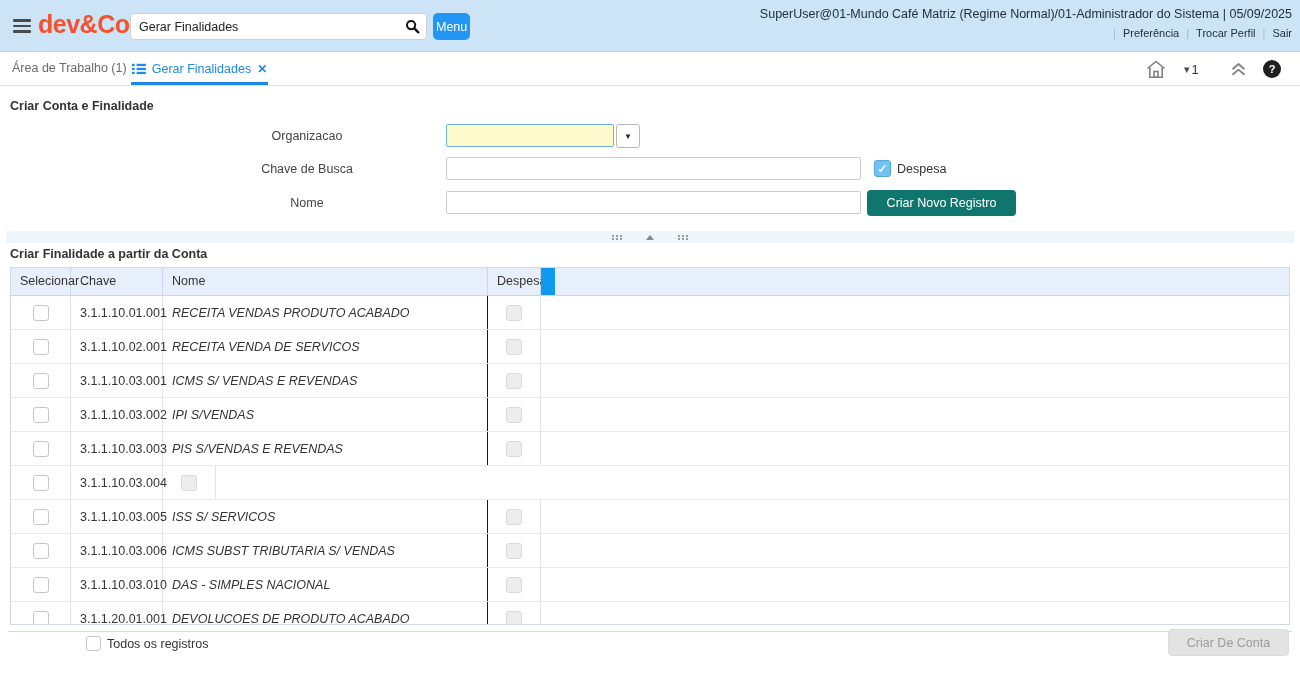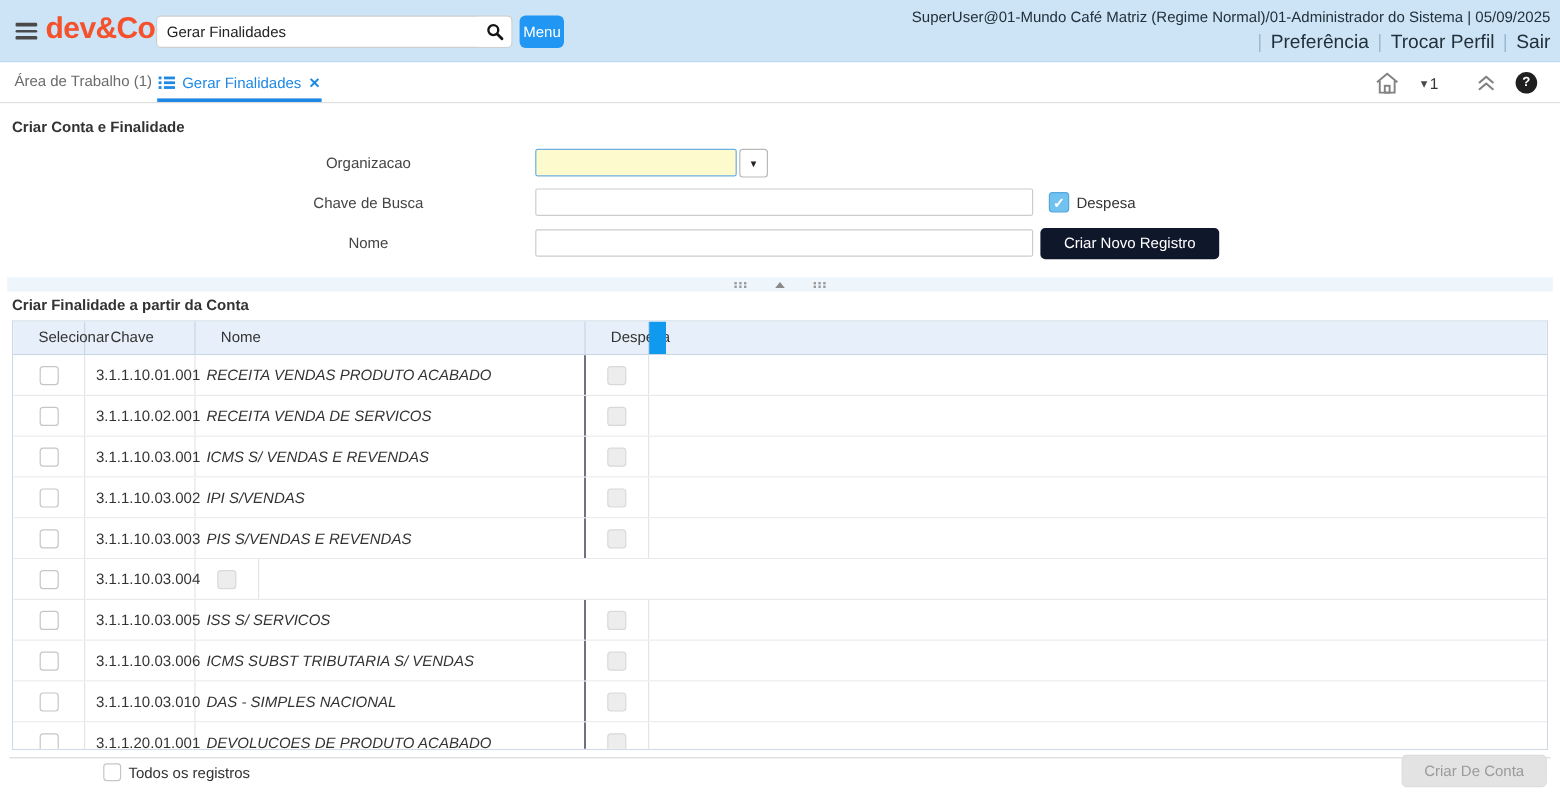--- a/index.html
+++ b/index.html
@@ -11,21 +11,21 @@
   .hdr { position:absolute; left:0; top:0; width:1300px; height:52px; background:#cce4f6; border-bottom:1px solid #b9d8ef; }
   .burger { position:absolute; left:13px; top:19px; width:18px; height:14px; cursor:pointer; }
   .burger span { display:block; height:2.5px; background:#4a4a4a; margin-bottom:3px; border-radius:1px; }
   .logo { position:absolute; left:38px; top:10px; font-size:25px; font-weight:bold; color:#f4512c; letter-spacing:-0.5px; }
   .searchwrap { position:absolute; left:130px; top:13px; width:297px; height:27px; background:#fff; border:1px solid #cfcfcf; border-radius:4px; display:flex; align-items:center; }
   .searchwrap input { flex:1; border:none; outline:none; font-size:12.5px; color:#222; padding:0 8px; font-family:"Liberation Sans",sans-serif; background:transparent; }
   .searchbtn { width:28px; height:25px; display:flex; align-items:center; justify-content:center; cursor:pointer; background:#fff; border:none; border-radius:0 4px 4px 0; }
   .menubtn { position:absolute; left:433px; top:13px; height:27px; padding:0 3px; background:#2196f3; color:#fff; border:none; border-radius:5px; font-size:12.5px; cursor:pointer; font-family:"Liberation Sans",sans-serif; }
   .hdr-right { position:absolute; right:8px; top:6px; text-align:right; }
   .hdr-user { font-size:12.5px; color:#22303c; line-height:16px; }
-  .hdr-links { margin-top:5px; font-size:16px; color:#22303c; }
+  .hdr-links { margin-top:5px; font-size:11px; color:#22303c; }
   .hdr-links .sep { color:#9fb8cc; margin:0 7px; }
   .hdr-links a { color:#22303c; text-decoration:none; cursor:pointer; }
 
   
   .tabbar { position:absolute; left:0; top:52px; width:1300px; height:34px; background:#fff; border-bottom:1px solid #dedede; }
   .tab-ws { position:absolute; left:12px; top:0; height:33px; line-height:33px; color:#6b6b6b; font-size:12.5px; cursor:pointer; }
   .tab-active { position:absolute; left:131px; top:0; height:33px; width:137px; display:flex; align-items:center; justify-content:center; gap:6px; cursor:pointer; }
   .tab-active .lbl { color:#1e88e5; font-size:12.5px; }
   .tab-active .x { color:#1e88e5; font-size:12px; font-weight:bold; cursor:pointer; }
   .tab-underline { position:absolute; left:131px; top:30px; width:137px; height:3px; background:#1e88e5; }
@@ -37,34 +37,34 @@
   
   .sect-title { position:absolute; left:10px; font-weight:bold; font-size:12.5px; color:#333; }
   .flabel { position:absolute; width:250px; left:182px; text-align:center; color:#444; font-size:12.5px; }
   .txt-input { position:absolute; height:23px; background:#fff; border:1px solid #ccc; border-radius:2px; font-size:12.5px; color:#222; padding:0 6px; outline:none; font-family:"Liberation Sans",sans-serif; }
   .mandatory { background:#fdfacd; border:1px solid #6cb0e0; }
   .combo-btn { position:absolute; left:616px; top:124px; width:24px; height:24px; background:#fff; border:1px solid #b9b9b9; border-radius:3px; cursor:pointer; display:flex; align-items:center; justify-content:center; font-size:8px; color:#222; }
   .cb { width:17px; height:17px; border-radius:3px; cursor:pointer; }
   .cb-unchecked { background:#fff; border:1px solid #c6c6c6; }
   .cb-checked { background:#72c2f1; border:1px solid #55a8dd; color:#fff; font-size:12px; font-weight:bold; display:flex; align-items:center; justify-content:center; }
   .cb-disabled { background:#ededed; border:1px solid #d9d9d9; }
-  .btn-primary { position:absolute; background:#0f172a; color:#fff; border:none; border-radius:4px; font-size:12.5px; cursor:pointer; font-family:"Liberation Sans",sans-serif; }
+  .btn-primary { position:absolute; background:#0f766e; color:#fff; border:none; border-radius:4px; font-size:12.5px; cursor:pointer; font-family:"Liberation Sans",sans-serif; }
   .inline-lbl { position:absolute; color:#333; font-size:12.5px; }
 
   
   .splitter { position:absolute; left:6px; right:6px; top:231px; height:12px; background:#eef5fb; display:flex; align-items:center; justify-content:center; gap:24px; cursor:row-resize; }
   .grip { width:10px; height:5px; position:relative; }
   .grip i { position:absolute; left:0; top:0; width:2px; height:2px; background:#9a9a9a;
             box-shadow:4px 0 0 #9a9a9a, 8px 0 0 #9a9a9a, 0 3px 0 #9a9a9a, 4px 3px 0 #9a9a9a, 8px 3px 0 #9a9a9a; }
   .grip-arrow { width:0; height:0; border-left:4px solid transparent; border-right:4px solid transparent; border-bottom:5px solid #8a8a8a; cursor:pointer; }
 
   
   .grid { position:absolute; left:10px; top:267px; width:1280px; height:358px; border:1px solid #cfdae6; background:#fff; overflow:hidden; }
   .ghead { display:flex; height:28px; background:#e7f0fa; border-bottom:1px solid #c9d6e6; }
-  .ghead .hc { line-height:27px; font-size:12.5px; color:#333; padding-left:21px; border-right:1px solid #c9d6e6; cursor:pointer; }
+  .ghead .hc { line-height:27px; font-size:12.5px; color:#333; padding-left:9px; border-right:1px solid #c9d6e6; cursor:pointer; }
   .hc-sel { width:60px; } .hc-chave { width:92px; } .hc-nome { width:325px; } .hc-desp { width:53px; }
   .hc-strip { width:14px; background:#0f9af0; border-right:none !important; padding:0 !important; cursor:col-resize; }
   .hc-fill { flex:1; border-right:none !important; }
   .grow { display:flex; height:34px; border-bottom:1px solid #e9e9e9; background:#fff; }
   .grow .c { display:flex; align-items:center; font-size:12.5px; color:#333; }
   .c-sel { width:60px; justify-content:center; border-right:1px solid #e4e4e4; }
   .c-chave { width:92px; padding-left:9px; border-right:1px solid #e4e4e4; }
   .c-nome { width:325px; padding-left:9px; border-right:1px solid #0f172a;font-style:italic; }
   .c-desp { width:53px; justify-content:center; border-right:1px solid #e4e4e4; }
   .c-fill { flex:1; }

